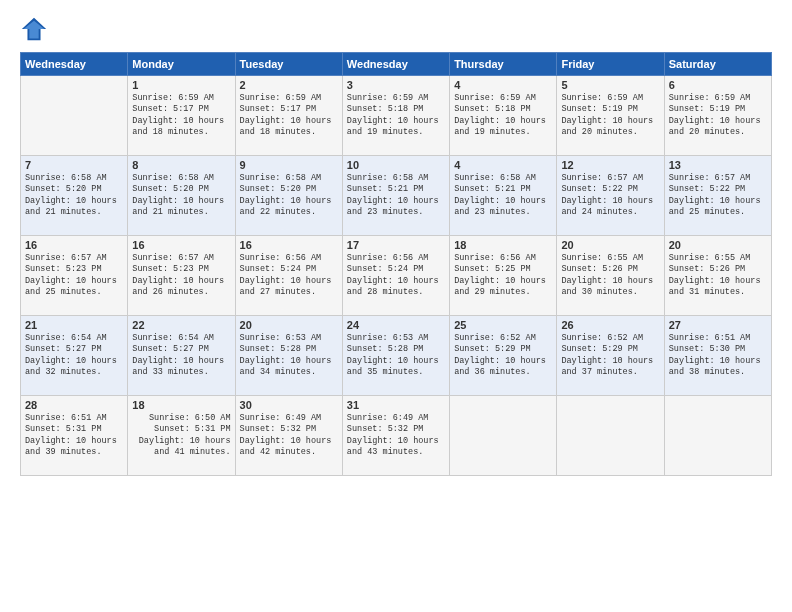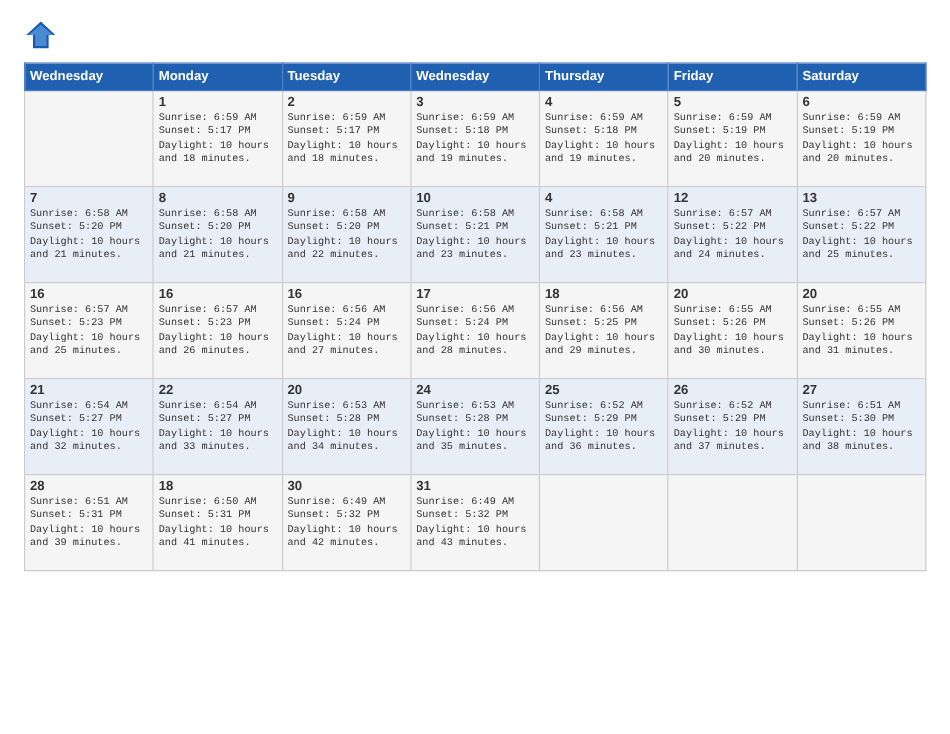--- a/index.html
+++ b/index.html
@@ -338,21 +338,21 @@
         <tr>
           <td>
             <span class="day-num">28</span>
             <div class="day-info" style="white-space: pre-line;">Sunrise: 6:51 AM
 Sunset: 5:31 PM
 Daylight: 10 hours
 and 39 minutes.</div>
           </td>
           <td>
             <span class="day-num">18</span>
-            <div class="day-info" style="white-space: pre-line;">Sunrise: 6:50 AM
+            <div class="day-info" style="white-space: pre-line; text-align: right;">Sunrise: 6:50 AM
 Sunset: 5:31 PM
 Daylight: 10 hours
 and 41 minutes.</div>
           </td>
           <td>
             <span class="day-num">30</span>
             <div class="day-info" style="white-space: pre-line;">Sunrise: 6:49 AM
 Sunset: 5:32 PM
 Daylight: 10 hours
 and 42 minutes.</div>

